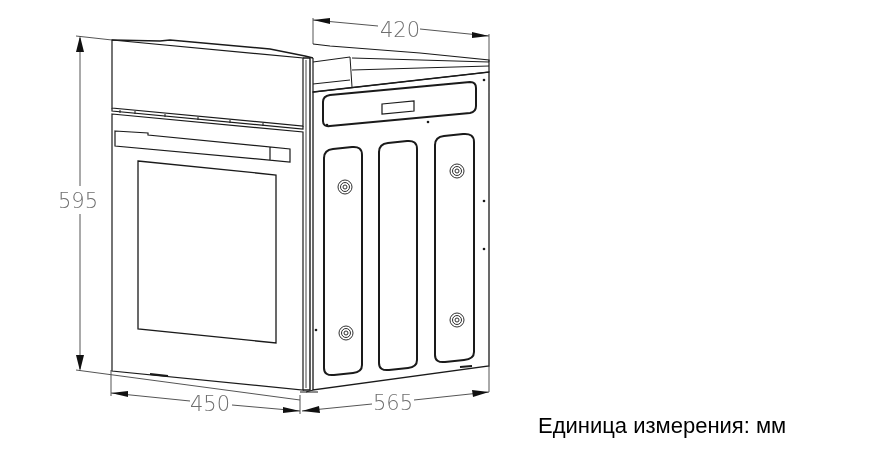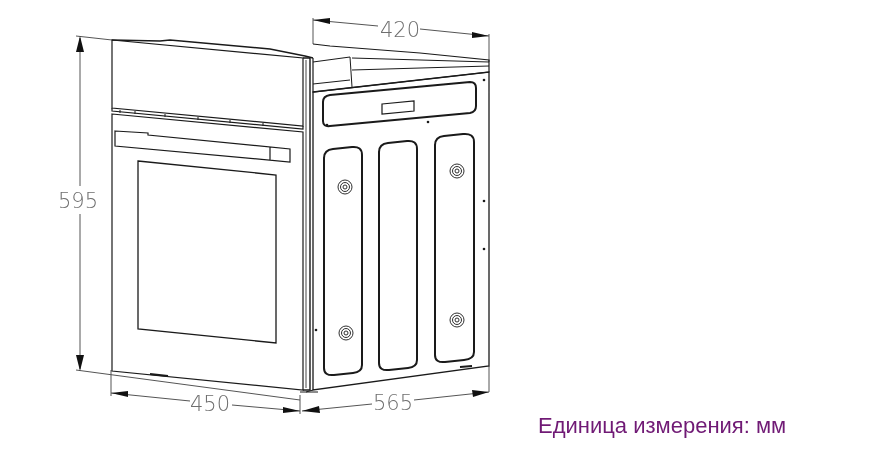--- a/index.html
+++ b/index.html
@@ -1,19 +1,19 @@
 <!DOCTYPE html>
 <html><head>
 <meta charset="utf-8">
 <style>
   html, body { margin: 0; padding: 0; background: #ffffff; }
   body { width: 877px; height: 461px; position: relative; overflow: hidden; font-family: "Liberation Sans", sans-serif; }
   #drawing { position: absolute; left: 0; top: 0; width: 877px; height: 461px; }
   .dim-text { font-family: "DejaVu Sans", sans-serif; font-size: 21px; fill: #6e6e6e; font-weight: 300; }
-  .unit-caption { position: absolute; left: 538px; top: 413px; font-size: 22px; color: #701a75; font-family: "Liberation Sans", sans-serif; white-space: nowrap; }
+  .unit-caption { position: absolute; left: 538px; top: 413px; font-size: 22px; color: #000000; font-family: "Liberation Sans", sans-serif; white-space: nowrap; }
 </style>
 </head>
 <body>
 
 <svg id="drawing" viewBox="0 0 877 461" xmlns="http://www.w3.org/2000/svg">
   <defs>
     <marker id="arr" markerWidth="10" markerHeight="6" refX="10" refY="3" orient="auto" markerUnits="userSpaceOnUse">
       <path d="M0,0 L10,3 L0,6 Z" fill="#111"></path>
     </marker>
   </defs>

